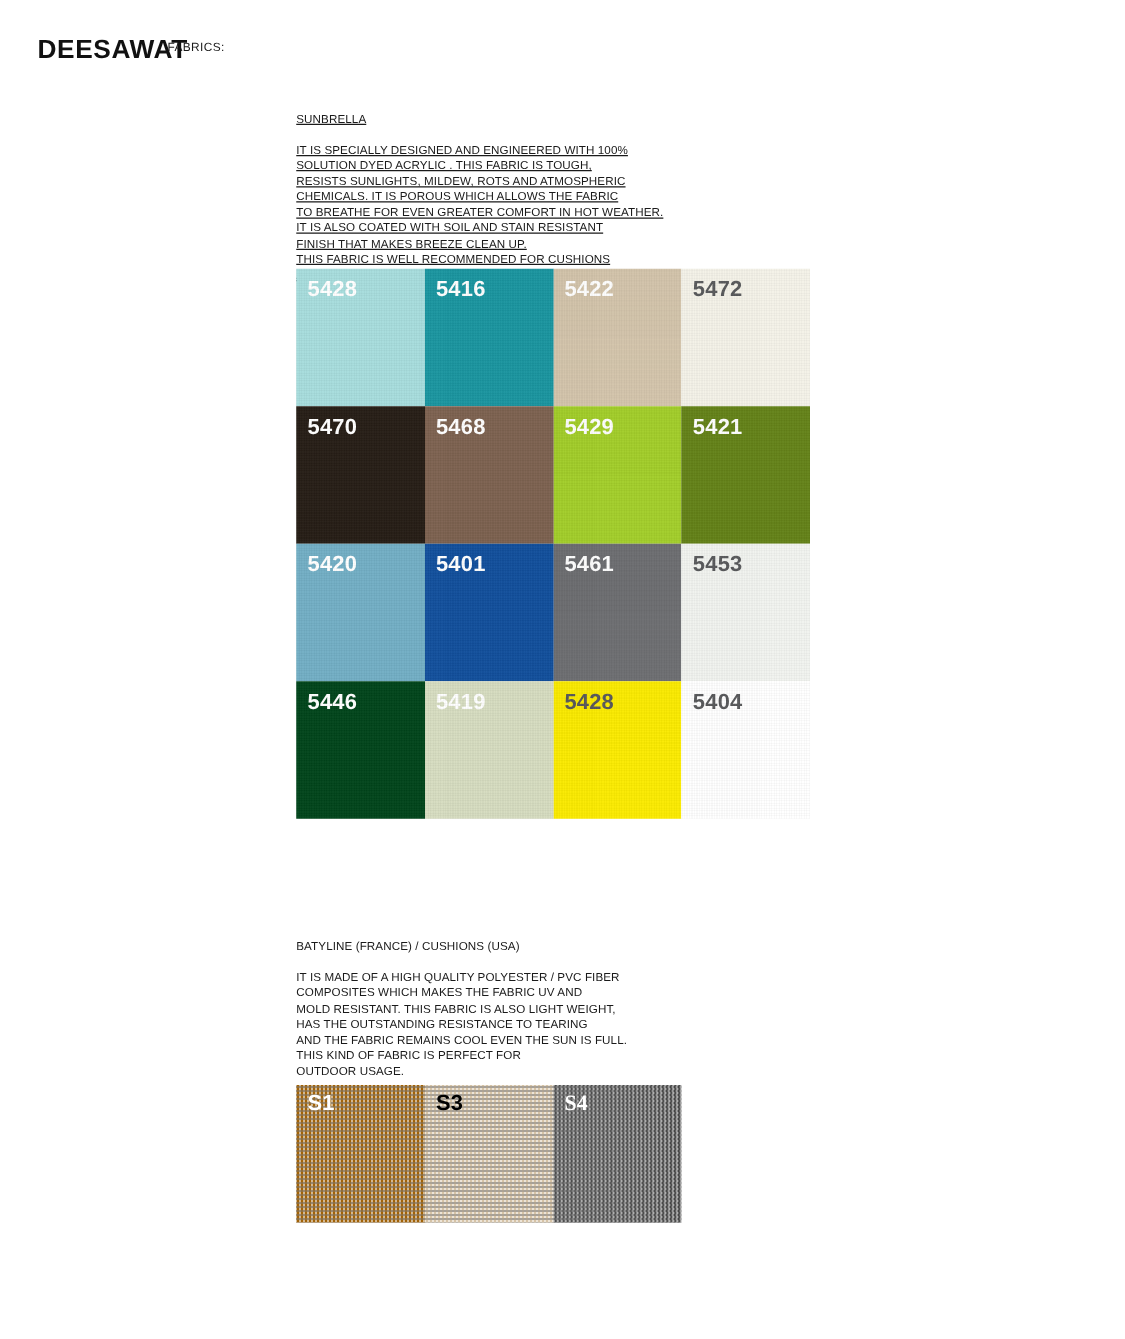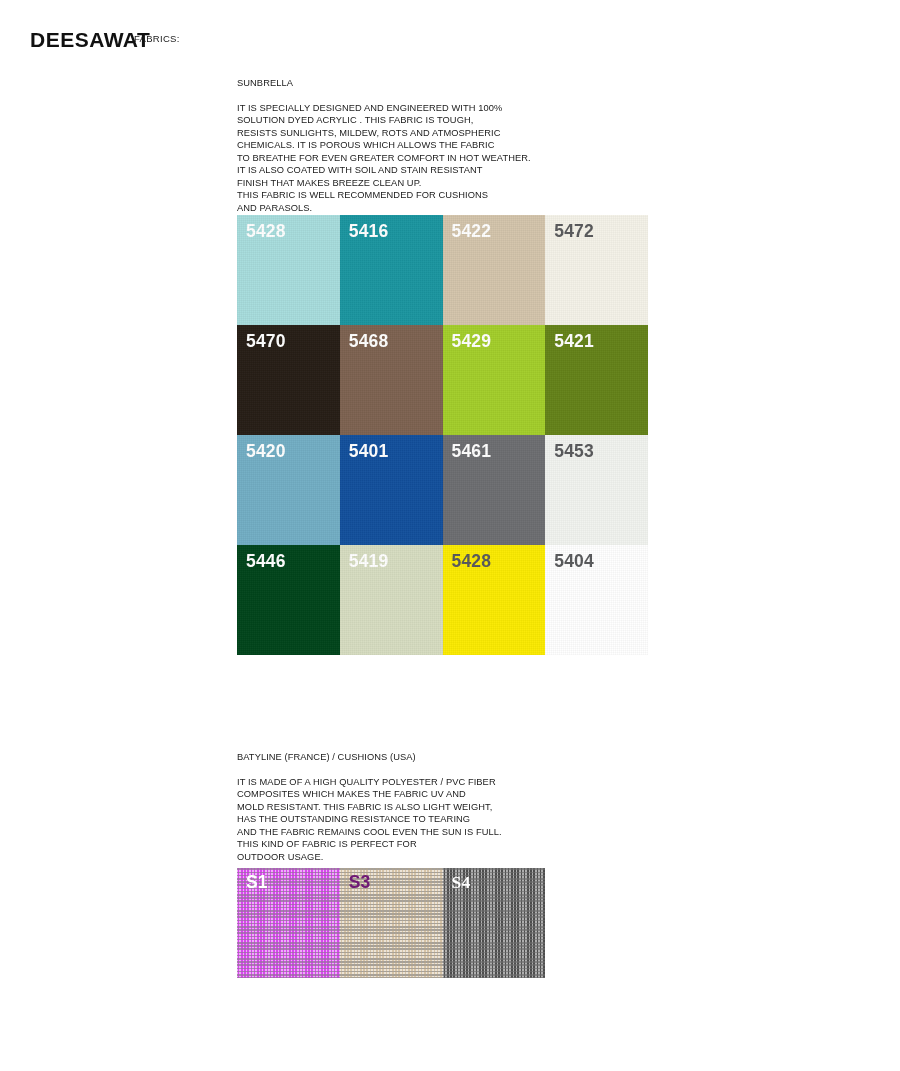--- a/index.html
+++ b/index.html
@@ -41,21 +41,21 @@
   
   .desc-block {
     position: absolute;
     left: 237px;
     font-size: 9.3px;
     line-height: 12.55px;
     letter-spacing: 0.08px;
     color: #1a1a1a;
     white-space: pre-line;
   }
-  #sunbrella-desc { top: 64px; }
+  #sunbrella-desc { top: 76px; text-decoration: underline; }
   #batyline-desc  { top: 738px; }
 
   .desc-heading {
     display: block;
   }
   .desc-body {
     display: block;
   }
 
   
@@ -221,22 +221,22 @@
   <span class="desc-body">IT IS MADE OF A HIGH QUALITY POLYESTER / PVC FIBER
 COMPOSITES WHICH MAKES THE FABRIC UV AND
 MOLD RESISTANT. THIS FABRIC IS ALSO LIGHT WEIGHT,
 HAS THE OUTSTANDING RESISTANCE TO TEARING
 AND THE FABRIC REMAINS COOL EVEN THE SUN IS FULL.
 THIS KIND OF FABRIC IS PERFECT FOR
 OUTDOOR USAGE.</span>
 </div>
 
 <div id="batyline-grid">
-    <div class="mesh" style="background: #d946ef; text-align: center;">
+    <div class="mesh" style="background: #a16207; text-align: center;">
       <span class="mesh-label" style="color: rgb(255, 255, 255);">S1</span>
     </div>
     <div class="mesh" style="background: rgb(214, 195, 166);">
-      <span class="mesh-label" style="color: #701a75; text-align: right;">S3</span>
+      <span class="mesh-label" style="color: #000000; text-align: right;">S3</span>
     </div>
     <div class="mesh" style="background: rgb(76, 76, 76);">
       <span class="mesh-label" style="color: rgb(255, 255, 255); font-family: Liberation Serif, serif;">S4</span>
     </div>
   </div>
 
 </body></html>

